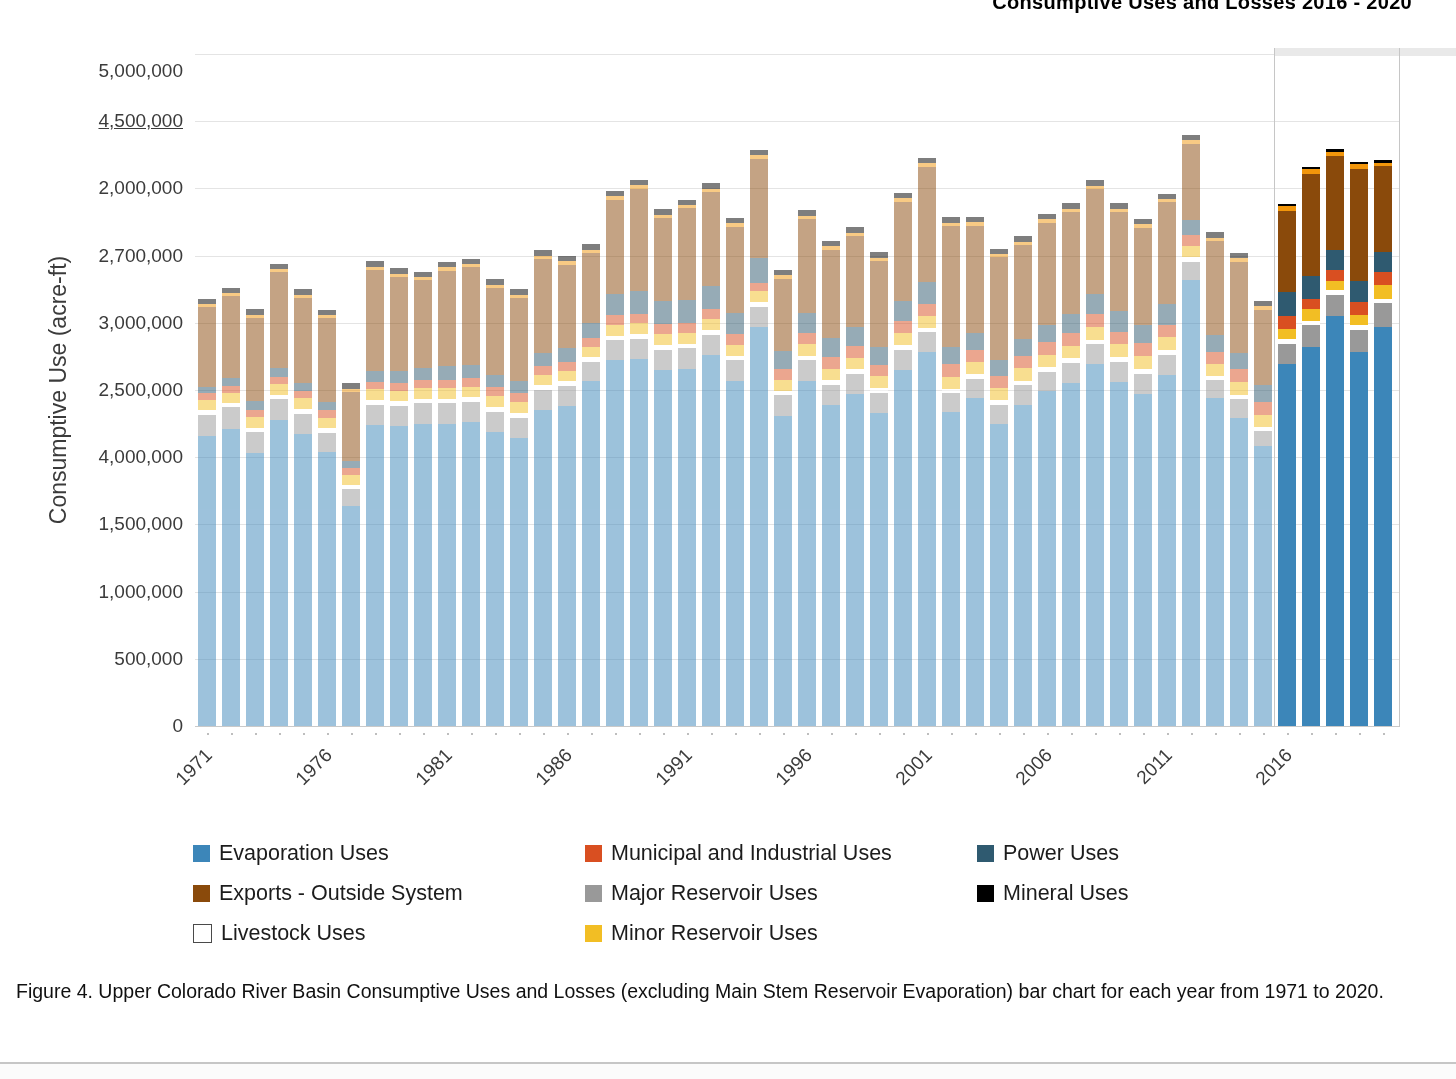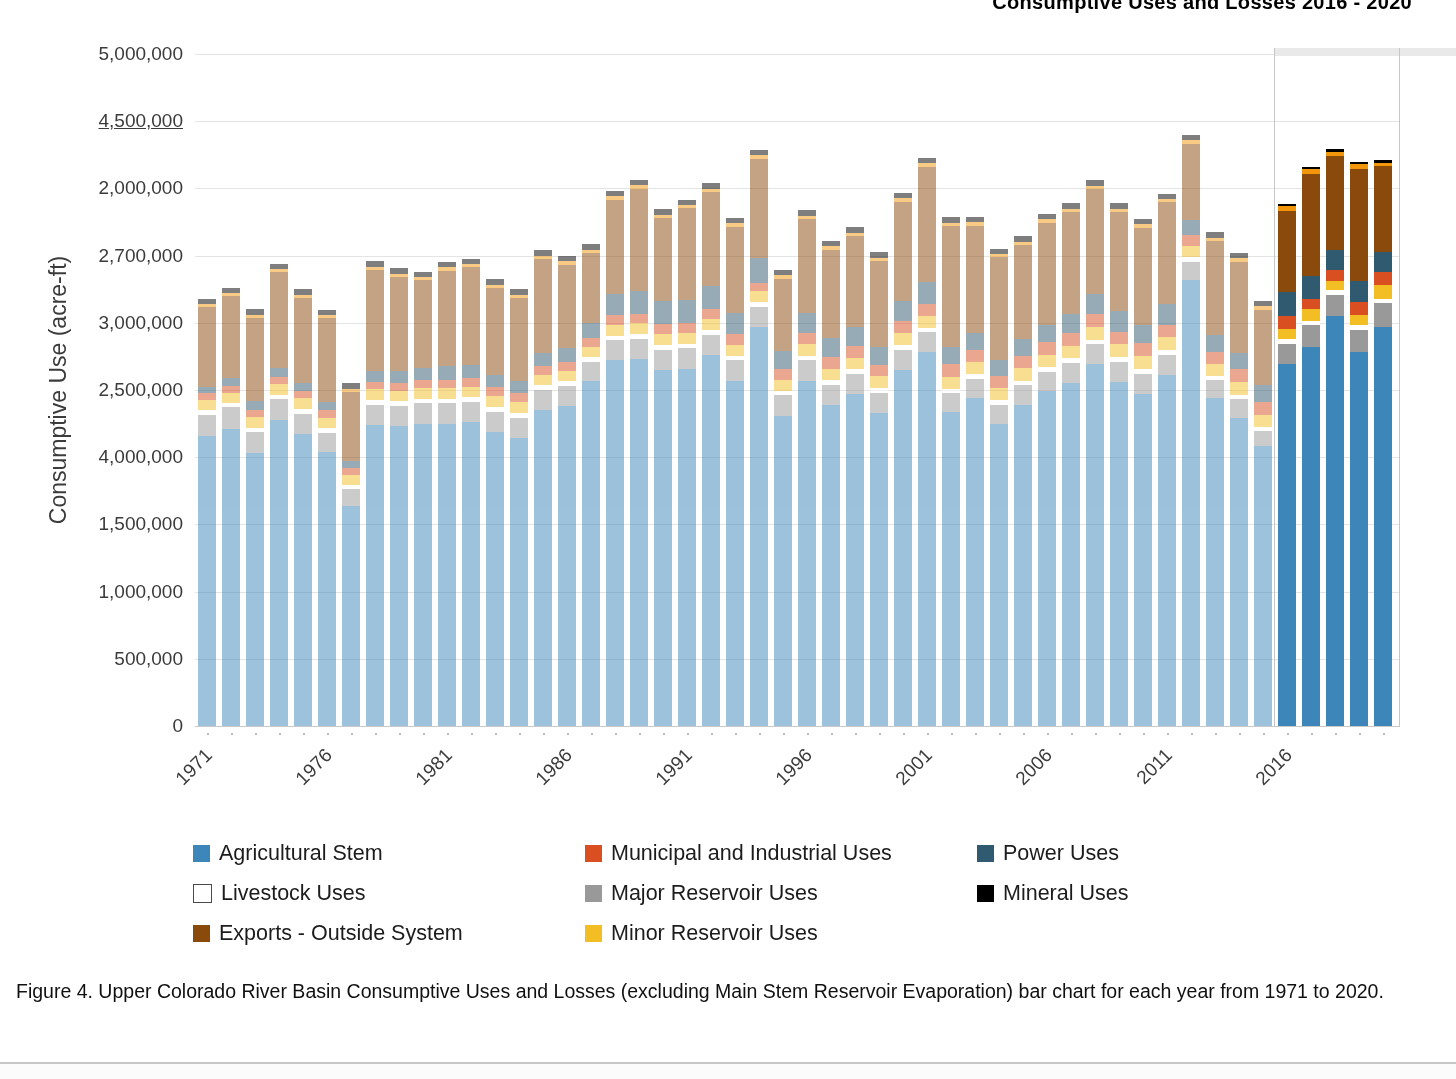--- a/index.html
+++ b/index.html
@@ -68,21 +68,21 @@
         <div class="ytick" style="top: 715px;">0</div>
         <div class="ytick" style="top: 647.8px;">500,000</div>
         <div class="ytick" style="top: 580.6px;">1,000,000</div>
         <div class="ytick" style="top: 513.4px;">1,500,000</div>
         <div class="ytick" style="top: 446.2px;">4,000,000</div>
         <div class="ytick" style="top: 379px;">2,500,000</div>
         <div class="ytick" style="top: 311.8px;">3,000,000</div>
         <div class="ytick" style="top: 244.6px;">2,700,000</div>
         <div class="ytick" style="top: 177.4px;">2,000,000</div>
         <div class="ytick" style="top: 110.2px; text-decoration: underline;">4,500,000</div>
-        <div class="ytick" style="top: 43px;">5,000,000</div>
+        <div class="ytick" style="top: 60px;">5,000,000</div>
       </div>
     <div class="hl-top"></div>
     <div class="hl-band"></div>
     <div id="bars">
         <div class="bar faded">
           <div class="seg" style="height: 289.632px; background: rgb(60, 134, 185);"></div>
           <div class="seg" style="height: 21.504px; background: rgb(153, 153, 153);"></div>
           <div class="seg" style="height: 4.704px; background: rgb(255, 255, 255);"></div>
           <div class="seg" style="height: 10.08px; background: rgb(242, 190, 36);"></div>
           <div class="seg" style="height: 6.72px; background: rgb(217, 79, 33);"></div>
@@ -691,31 +691,31 @@
         <div class="xtickdot" style="left: 1311px;"></div>
         <div class="xtickdot" style="left: 1335px;"></div>
         <div class="xtickdot" style="left: 1359px;"></div>
         <div class="xtickdot" style="left: 1383px;"></div>
       </div>
   </div>
 
   <div id="legend">
       <div class="legend-item">
         <span class="swatch" style="background: rgb(60, 134, 185);"></span>
-        <span>Agricultural Stem</span>
+        <span>Evaporation Uses</span>
+      </div>
+      <div class="legend-item">
+        <span class="swatch" style="background: rgb(138, 74, 11);"></span>
+        <span>Exports - Outside System</span>
       </div>
       <div class="legend-item">
         <span class="swatch" style="background: rgb(255, 255, 255); border: 1.5px solid rgb(74, 74, 74);"></span>
         <span>Livestock Uses</span>
       </div>
       <div class="legend-item">
-        <span class="swatch" style="background: rgb(138, 74, 11);"></span>
-        <span>Exports - Outside System</span>
-      </div>
-      <div class="legend-item">
         <span class="swatch" style="background: rgb(217, 79, 33);"></span>
         <span>Municipal and Industrial Uses</span>
       </div>
       <div class="legend-item">
         <span class="swatch" style="background: rgb(153, 153, 153);"></span>
         <span>Major Reservoir Uses</span>
       </div>
       <div class="legend-item">
         <span class="swatch" style="background: rgb(242, 190, 36);"></span>
         <span>Minor Reservoir Uses</span>

